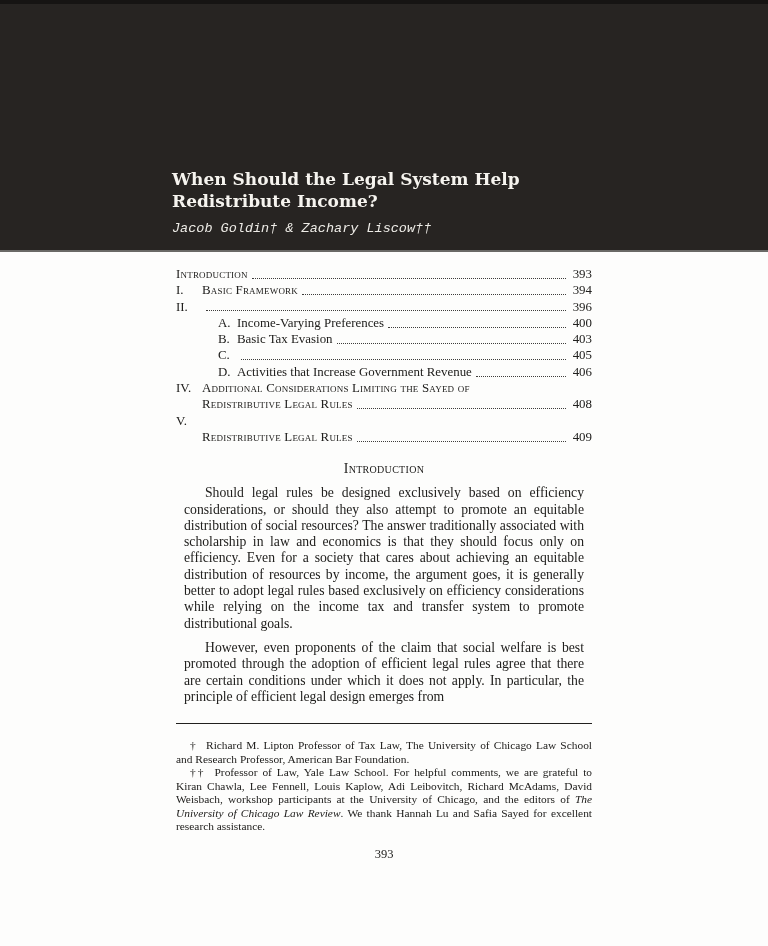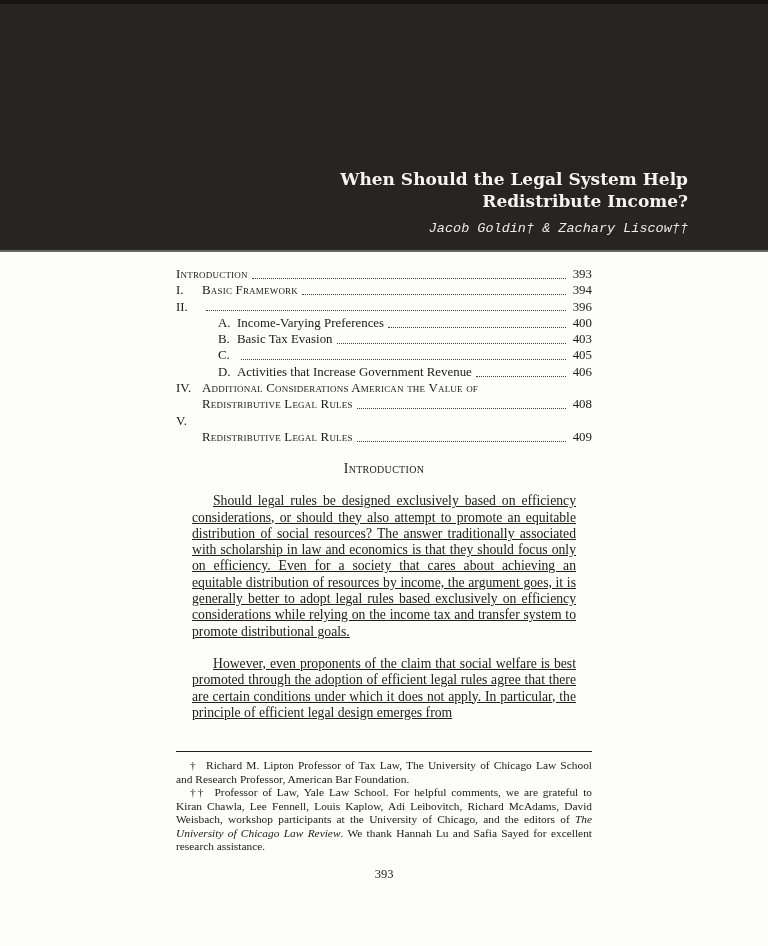--- a/index.html
+++ b/index.html
@@ -12,21 +12,21 @@
   }
   .page { width: 768px; height: 946px; background: #fdfdfc; position: relative; }
 
   
   .masthead {
     height: 252px; background: #272422;
     border-top: 4px solid #161413;
     border-bottom: 2px solid #6a6966;
     box-sizing: border-box; position: relative;
   }
-  .masthead-inner { position: absolute; left: 162px; right: 80px; bottom: 13px; text-align: right; }
+  .masthead-inner { position: absolute; left: 172px; right: 80px; bottom: 13px; }
   .article-title {
     font-family: "DejaVu Serif", serif; font-weight: bold;
     font-size: 17px; line-height: 21.5px; color: #f6f4ef; margin: 0;
   }
   .article-authors {
     font-style: italic; font-size: 13.5px; line-height: 16px;
     color: #eeece7; margin-top: 9px; font-family: Liberation Mono, monospace;
   }
 
   
@@ -50,28 +50,28 @@
   .toc-page { flex: 0 0 auto; min-width: 24px; text-align: right; }
 
   
   .section-heading {
     text-align: center; font-variant: small-caps; font-weight: normal;
     font-size: 13.8px; letter-spacing: 0.3px;
     margin: 16px 0 8px 0;
   }
   .body-para {
     font-size: 13.7px; line-height: 16.3px;
-    text-align: justify; text-indent: 21px; margin: 16px; text-decoration: underline;
+    text-align: justify; text-indent: 21px; margin: 8px;
   }
 
   
   .footnotes {
-    margin-top: 30px;
+    margin-top: 18px;
     border-top: 1.8px solid #21201e;
-    padding-top: 7px;
+    padding-top: 15px;
     font-size: 11.4px; line-height: 13.5px; text-align: justify;
   }
   .footnote { margin: 0; text-indent: 14px; }
   .fn-sym { margin-right: 9px; }
   .em { font-style: italic; }
 
   
   .page-number { text-align: center; font-size: 12.5px; margin-top: 13px; }
 </style>
 </head>
@@ -132,21 +132,21 @@
 
       <div class="toc-row toc-sub">
         <span class="toc-num">D.</span>
         <span class="toc-label">Activities that Increase Government Revenue</span>
         <span class="leader"></span>
         <span class="toc-page">406</span>
       </div>
 
       <div class="toc-row">
         <span class="toc-num">IV.</span>
-        <span class="toc-label sc">Additional Considerations American the Value of</span>
+        <span class="toc-label sc">Additional Considerations Limiting the Sayed of</span>
       </div>
       <div class="toc-row toc-cont">
         <span class="toc-label sc">Redistributive Legal Rules</span>
         <span class="leader"></span>
         <span class="toc-page">408</span>
       </div>
 
       <div class="toc-row">
         <span class="toc-num">V.</span>
       </div>

